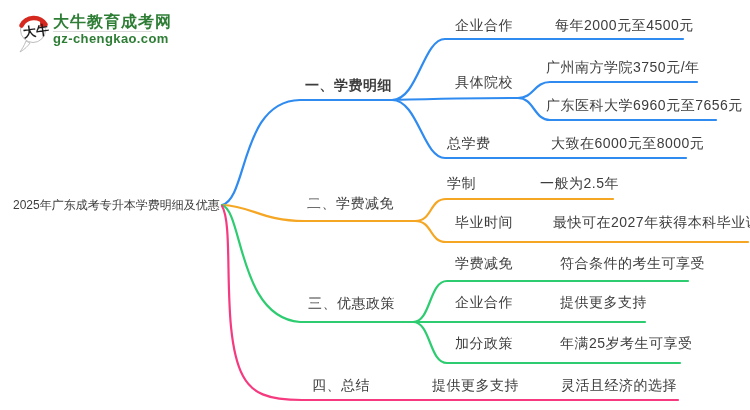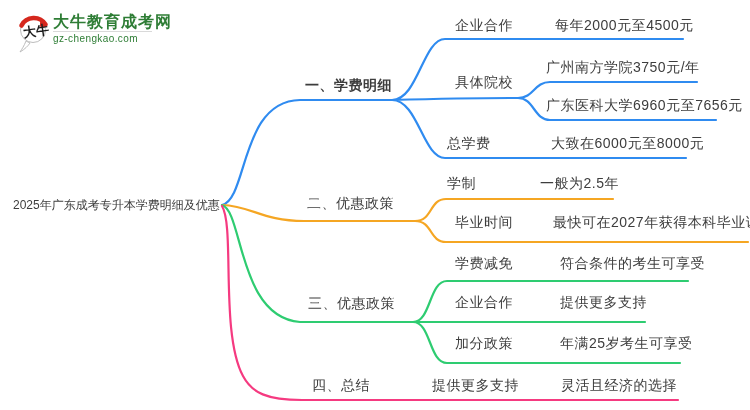--- a/index.html
+++ b/index.html
@@ -22,21 +22,21 @@
   
   .logo{position:absolute;left:14px;top:10px;width:150px;height:46px;}
   .logo-mark{position:absolute;left:0;top:0;width:44px;height:46px;}
   .logo-text{position:absolute;left:39px;top:3px;}
   .logo-title{
     color:var(--color-logo_green);font-size:16px;font-weight:bold;
     letter-spacing:1px;white-space:nowrap;line-height:17px;
   }
   .logo-sep{width:99px;height:1px;background:#d9d9d9;margin:1px 0 1px 0;}
   .logo-domain{
-    color:var(--color-logo_green);font-size:10px;font-weight:normal;
+    color:var(--color-logo_green);font-size:13px;font-weight:bold;
     letter-spacing:0.4px;white-space:nowrap;line-height:12px;
   }
 </style>
 </head>
 <body>
 
 <div id="stage">
 
   <svg class="lines" width="750" height="410" viewBox="0 0 750 410">
 
@@ -70,21 +70,21 @@
     <div class="logo-text">
       <div class="logo-title">大牛教育成考网</div>
       <div class="logo-sep"></div>
       <div class="logo-domain">gz-chengkao.com</div>
     </div>
   </div>
 
   <span class="t root" style="left:13px;top:205px;">2025年广东成考专升本学费明细及优惠</span>
 
   <span class="t" style="left:305px;top:85px;font-weight:bold;">一、学费明细</span>
-  <span class="t" style="left:307px;top:203px;">二、优惠政策</span>
+  <span class="t" style="left:307px;top:203px;">二、学费减免</span>
   <span class="t" style="left:308px;top:303px;">三、优惠政策</span>
   <span class="t" style="left:312px;top:385px;">四、总结</span>
 
   <span class="t" style="left:455px;top:25px;">企业合作</span>
   <span class="t" style="left:555px;top:25px;">每年2000元至4500元</span>
   <span class="t" style="left:455px;top:82px;">具体院校</span>
   <span class="t" style="left:546px;top:67px;">广州南方学院3750元/年</span>
   <span class="t" style="left:546px;top:105px;">广东医科大学6960元至7656元</span>
   <span class="t" style="left:447px;top:143px;">总学费</span>
   <span class="t" style="left:551px;top:143px;">大致在6000元至8000元</span>

